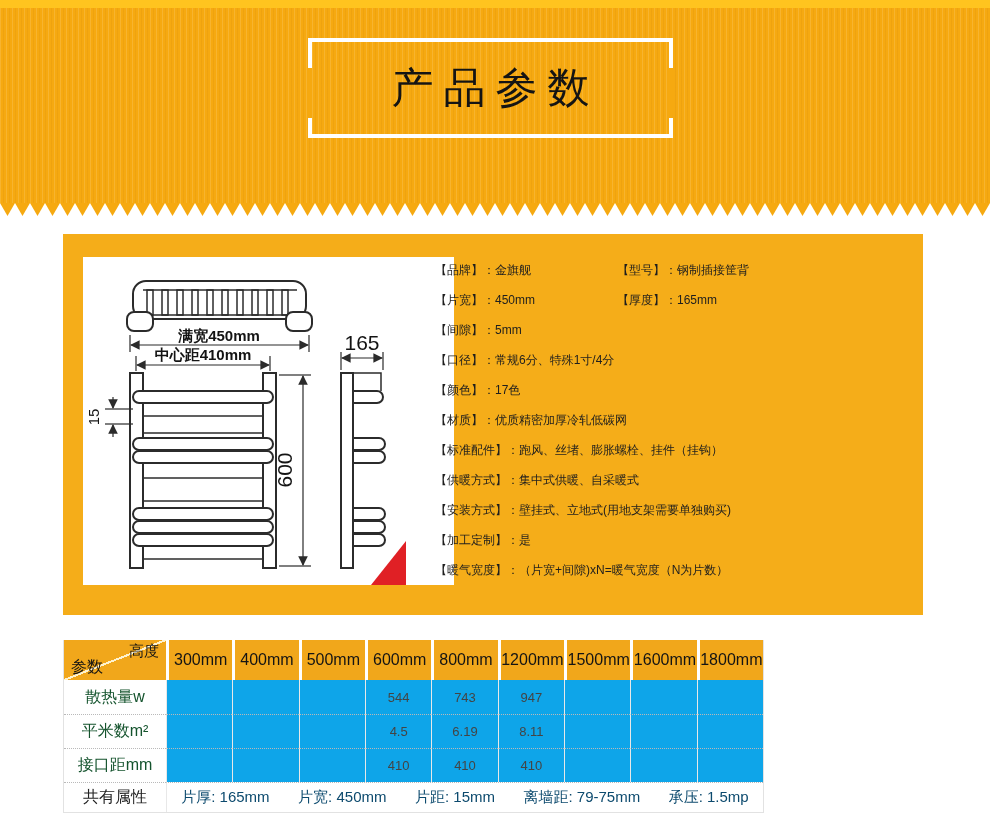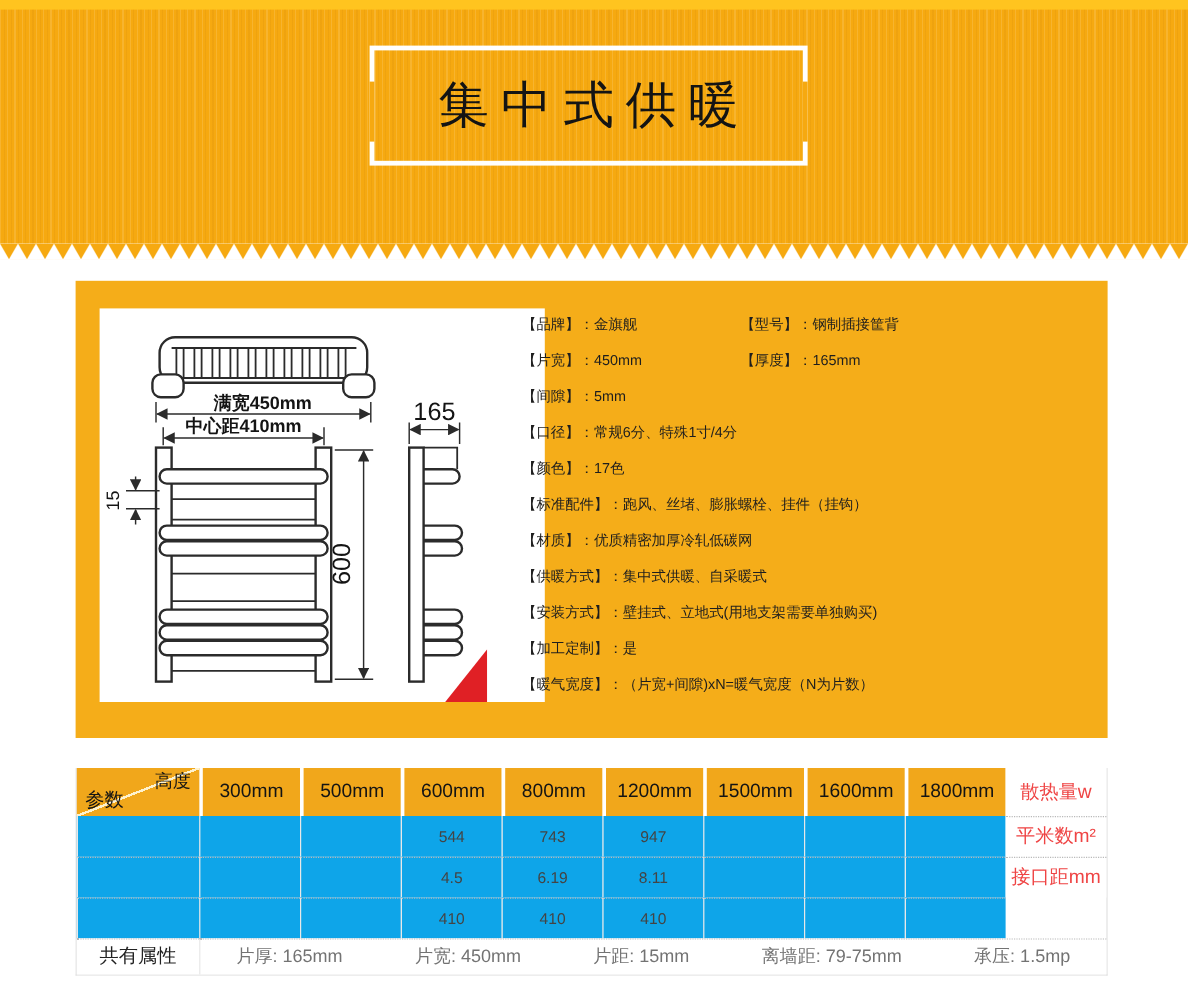--- a/index.html
+++ b/index.html
@@ -30,64 +30,64 @@
   .card{position:absolute;left:63px;top:234px;width:860px;height:381px;background:#f5ad19;}
   .drawing{position:absolute;left:20px;top:23px;width:371px;height:328px;background:#fff;}
   .drawing svg{display:block;}
 
   .specs{position:absolute;left:372px;top:21px;width:478px;font-size:12px;color:#1e1e1e;}
   .spec-row{position:relative;height:30px;line-height:30px;white-space:nowrap;}
   .spec-right{position:absolute;left:182px;top:0;}
 
   
   .ptable{
-    position:absolute;left:63px;top:640px;width:860px;
+    position:absolute;left:63px;top:640px;width:701px;
     display:grid;grid-template-columns:102px repeat(9,1fr);
     grid-template-rows:40px 34px 34px 34px 30px;
     border:1px solid #e2e2e2;border-top:none;box-sizing:border-box;
     background:#fff;
   }
   .th{
     background:#f1a71b;color:#141414;font-size:16px;
     display:flex;align-items:center;justify-content:center;
     border-left:3px solid #ffffff;
   }
   .th.corner{border-left:none;position:relative;
     background-image:linear-gradient(to bottom right,
       transparent calc(50% - 1px), rgba(255,246,215,.95) calc(50% - 1px),
       rgba(255,246,215,.95) calc(50% + 1px), transparent calc(50% + 1px));
     background-color:#f1a71b;}
   .corner-top{position:absolute;top:2px;right:7px;font-size:15px;}
   .corner-bottom{position:absolute;bottom:2px;left:7px;font-size:16px;}
 
   .rowlabel{
     display:flex;align-items:center;justify-content:center;
-    font-size:16px;color:#ef4444;background:#fff;
+    font-size:16px;color:#14532d;background:#fff;
   }
   .td{
     display:flex;align-items:center;justify-content:center;
     font-size:13px;color:#444;background:#0ea5e9;border-left:1px solid #e8e8e8;
   }
   .dotted-top{border-top:1px dotted #b9b9b9;}
   .common-label{grid-column:1;display:flex;align-items:center;justify-content:center;
     font-size:16px;color:#222;border-top:1px dotted #b9b9b9;background:#fff;text-align:center;}
   .common-content{grid-column:2 / -1;display:flex;align-items:center;justify-content:space-around;
-    border-top:1px dotted #b9b9b9;border-left:1px solid #e8e8e8;font-size:15px;color:#737373;background:#fff;}
+    border-top:1px dotted #b9b9b9;border-left:1px solid #e8e8e8;font-size:15px;color:#0c4a6e;background:#fff;}
 </style>
 </head>
 <body>
 
 <div class="page">
 
   <div class="banner">
     <div class="banner-top-strip"></div>
     <div class="title-box">
       <div class="gap left"></div>
       <div class="gap right"></div>
-      <div class="page-title">集中式供暖</div>
+      <div class="page-title">产品参数</div>
     </div>
   </div>
   <svg class="zigzag" width="990" height="13">
     <defs>
       <pattern id="zz" width="15" height="13" patternUnits="userSpaceOnUse">
         <path d="M0 0 H15 L7.5 13 Z" fill="#f6a910"></path>
       </pattern>
     </defs>
     <rect width="990" height="13" fill="url(#zz)"></rect>
   </svg>
@@ -192,36 +192,37 @@
         <span>【品牌】：金旗舰</span>
         <span class="spec-right">【型号】：钢制插接筐背</span>
       </div>
       <div class="spec-row">
         <span>【片宽】：450mm</span>
         <span class="spec-right">【厚度】：165mm</span>
       </div>
       <div class="spec-row">【间隙】：5mm</div>
       <div class="spec-row">【口径】：常规6分、特殊1寸/4分</div>
       <div class="spec-row">【颜色】：17色</div>
+      <div class="spec-row">【材质】：优质精密加厚冷轧低碳网</div>
       <div class="spec-row">【标准配件】：跑风、丝堵、膨胀螺栓、挂件（挂钩）</div>
-      <div class="spec-row">【材质】：优质精密加厚冷轧低碳网</div>
       <div class="spec-row">【供暖方式】：集中式供暖、自采暖式</div>
       <div class="spec-row">【安装方式】：壁挂式、立地式(用地支架需要单独购买)</div>
       <div class="spec-row">【加工定制】：是</div>
       <div class="spec-row">【暖气宽度】：（片宽+间隙)xN=暖气宽度（N为片数）</div>
     </div>
   </div>
 
   <div class="ptable">
 
     <div class="th corner">
       <span class="corner-top">高度</span>
       <span class="corner-bottom">参数</span>
     </div>
     <div class="th">300mm</div>
+    <div class="th">400mm</div>
     <div class="th">500mm</div>
     <div class="th">600mm</div>
     <div class="th">800mm</div>
     <div class="th">1200mm</div>
     <div class="th">1500mm</div>
     <div class="th">1600mm</div>
     <div class="th">1800mm</div>
 
     <div class="rowlabel">散热量w</div>
     <div class="td"></div>

